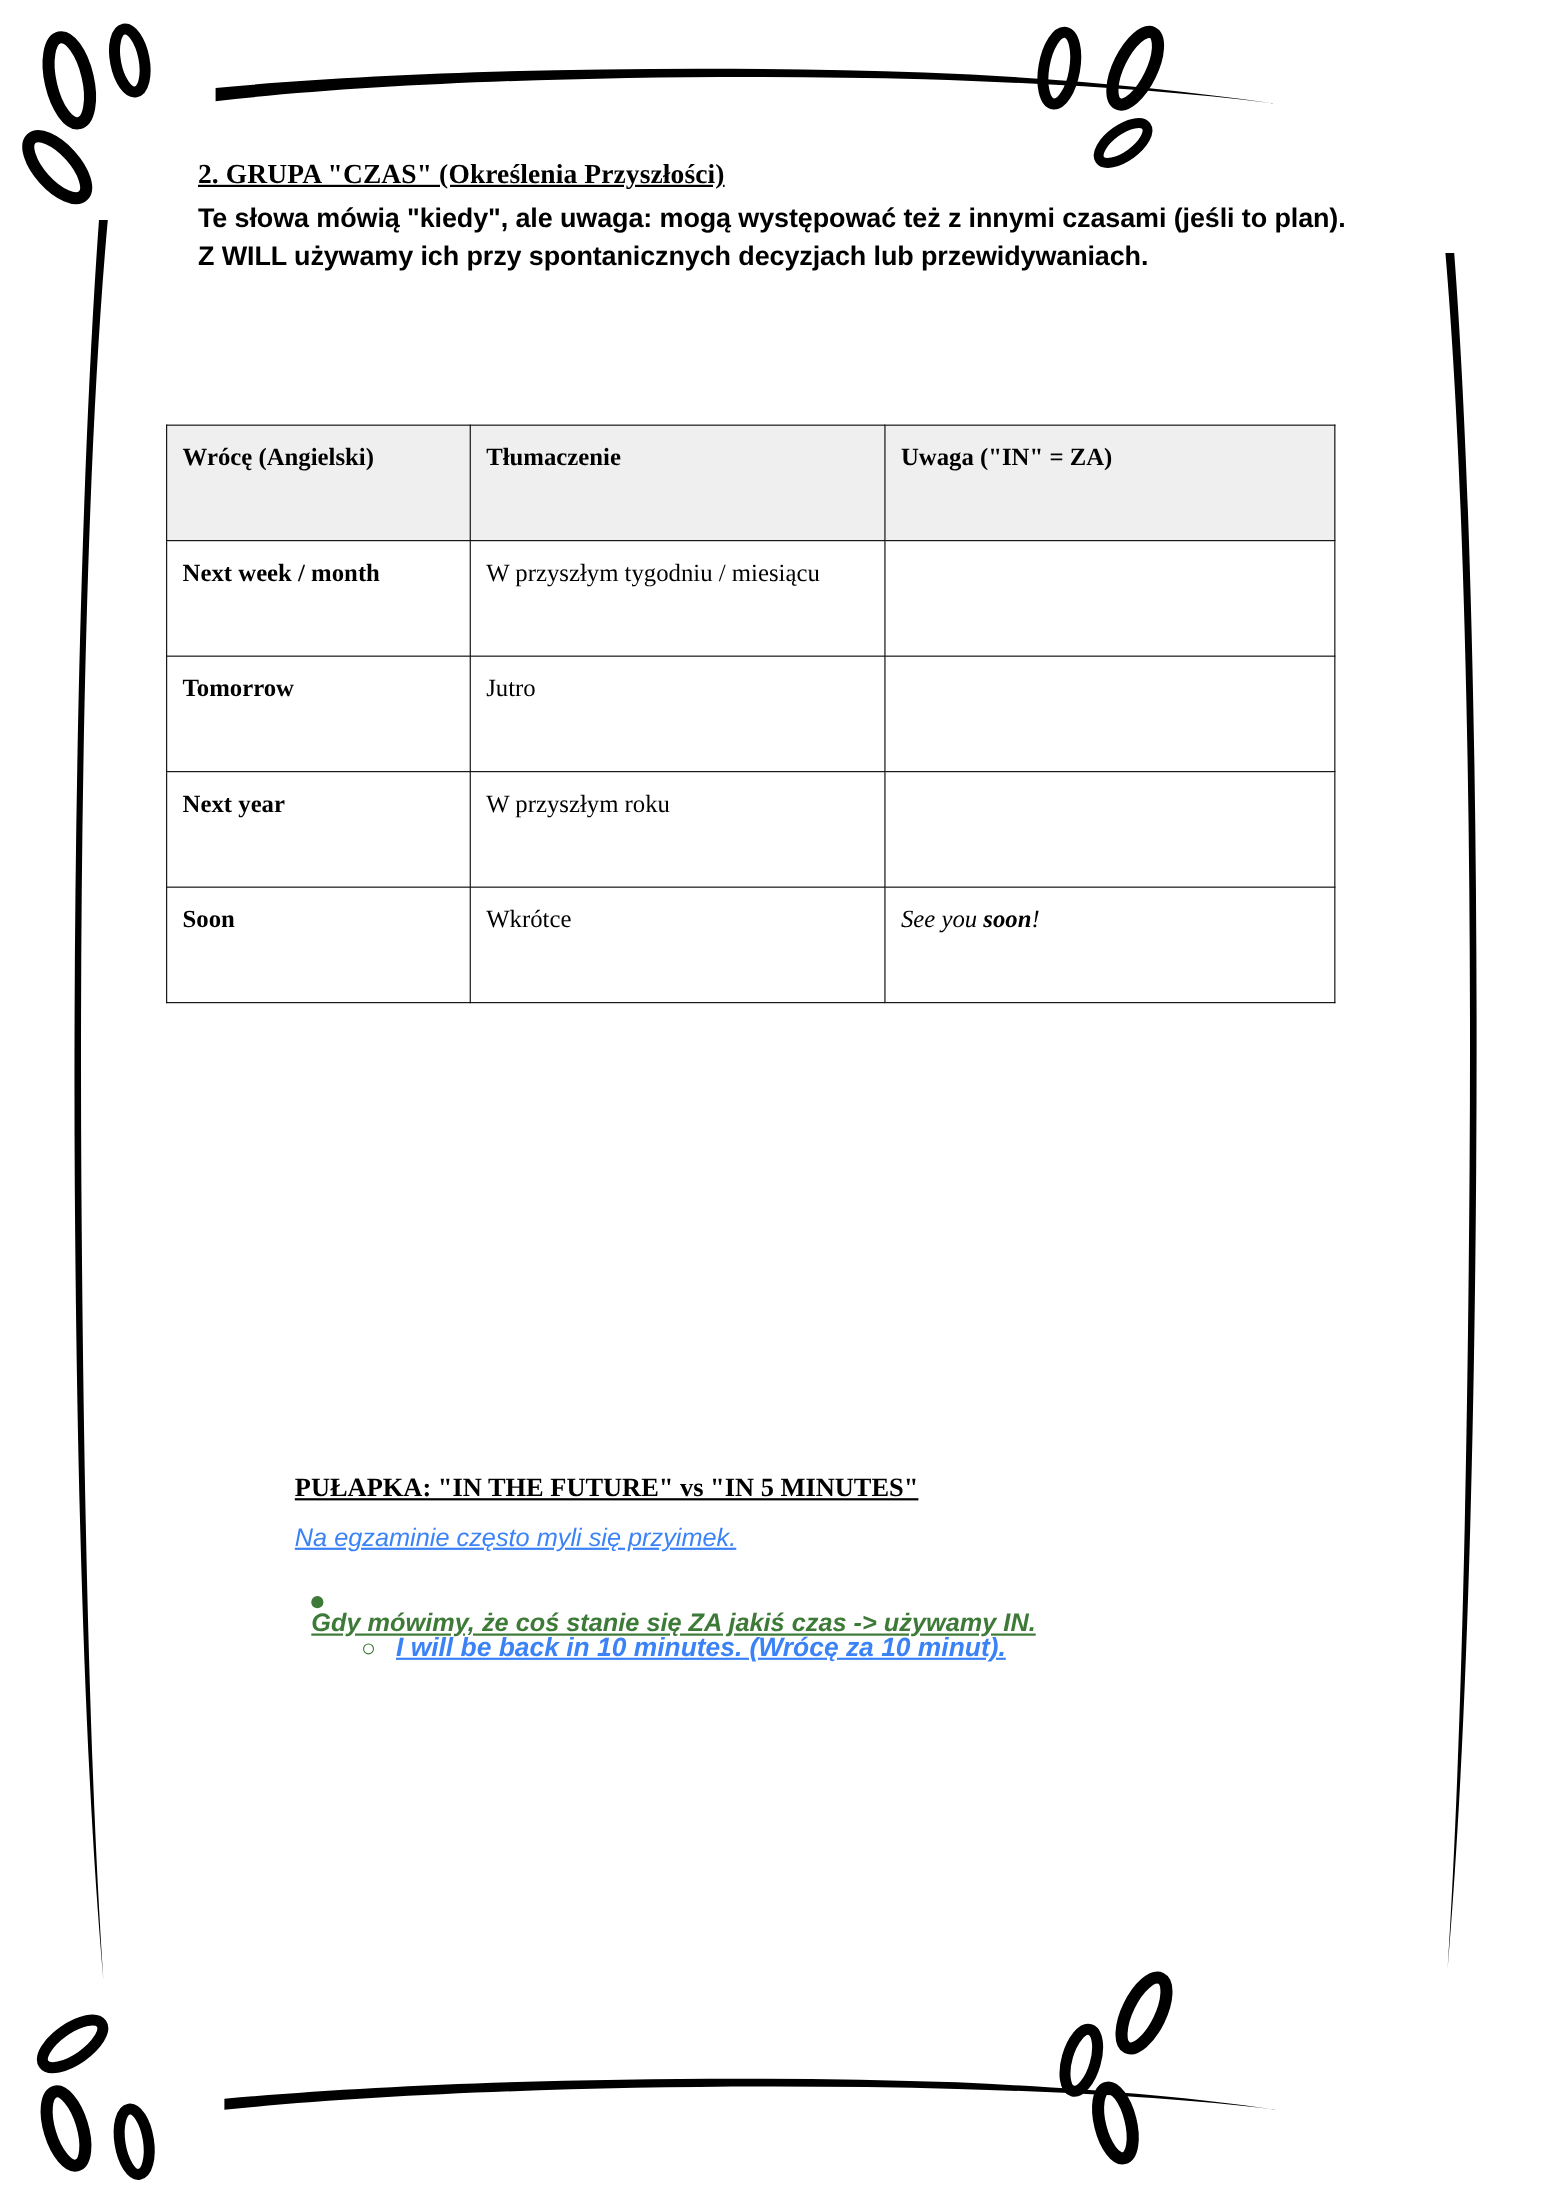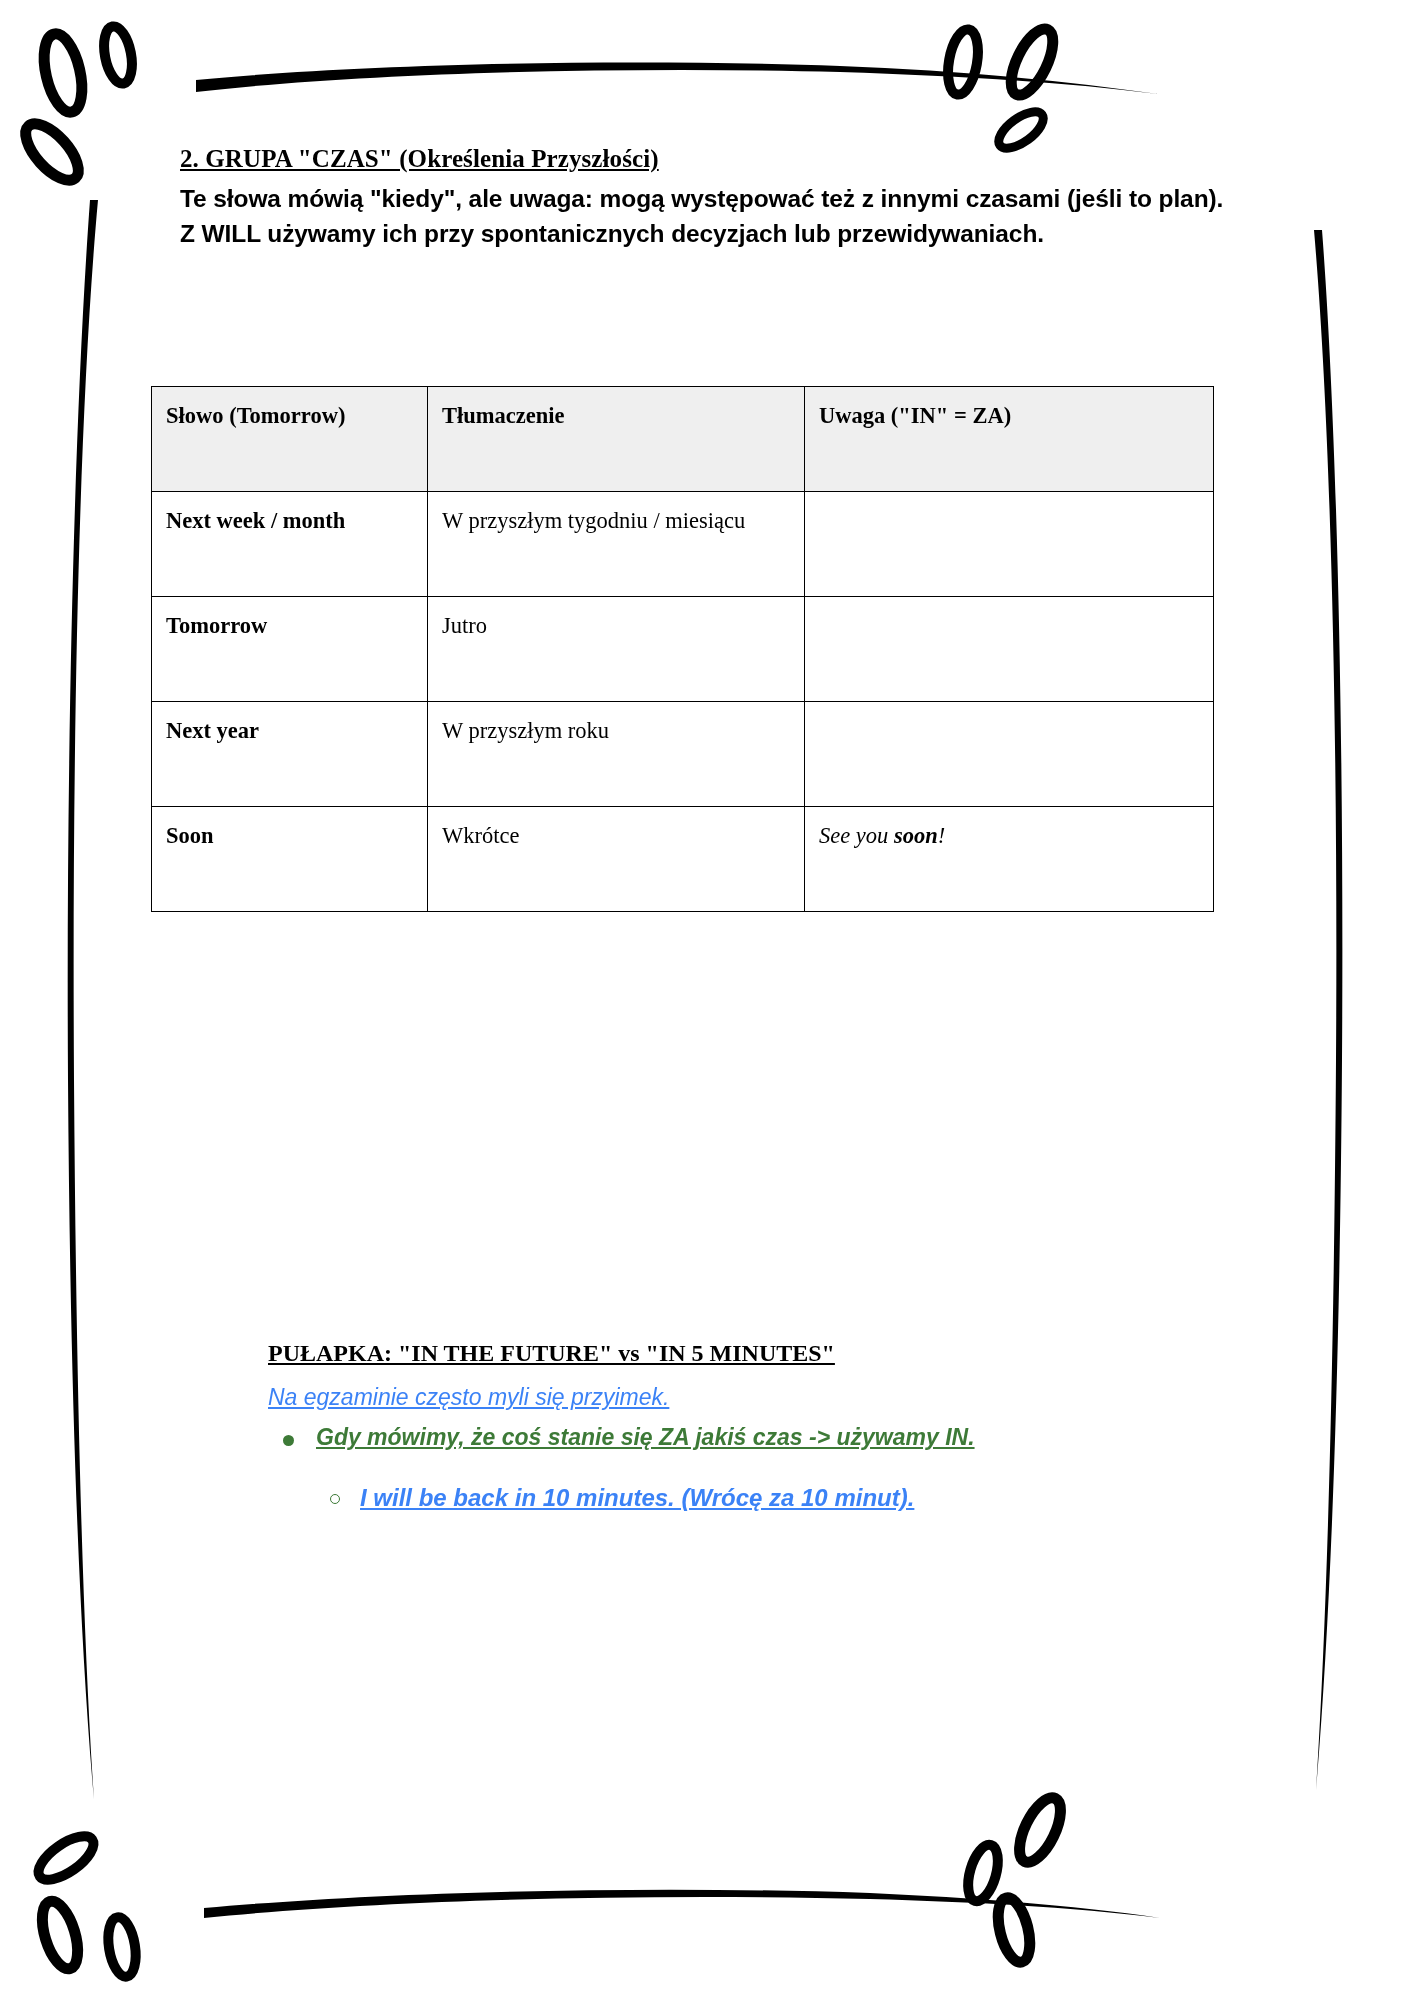--- a/index.html
+++ b/index.html
@@ -120,23 +120,24 @@
     font-size: 23px;
     font-weight: normal;
     font-style: italic;
     color: #3b82f6;
     text-decoration: underline;
     white-space: nowrap;
   }
   .trap-bullet-row {
     position: absolute;
     left: 283px;
-    top: 84px;
+    top: 100px;
     display: flex;
     align-items: flex-start;
+    flex-direction: column;
   }
   .bullet-dot {
     width: 11px;
     height: 11px;
     border-radius: 50%;
     background: #3d7a37;
     margin-top: 11px;
     margin-right: 22px;
     flex: 0 0 auto;
   }
@@ -216,21 +217,21 @@
   <div class="doc-intro">Te słowa mówią "kiedy", ale uwaga: mogą występować też z innymi czasami (jeśli to plan). Z WILL używamy ich przy spontanicznych decyzjach lub przewidywaniach.</div>
 
   <table id="vocab-table">
     <colgroup>
       <col class="col-word">
       <col class="col-trans">
       <col class="col-note">
     </colgroup>
     <thead>
       <tr>
-        <th>Słowo (Tomorrow)</th>
+        <th>Wrócę (Angielski)</th>
         <th>Tłumaczenie</th>
         <th>Uwaga ("IN" = ZA)</th>
       </tr>
     </thead>
     <tbody id="vocab-body">
         <tr>
           <td class="cell-word">Next week / month</td>
           <td class="cell-trans">W przyszłym tygodniu / miesiącu</td>
           <td class="cell-note"></td>
         </tr>

